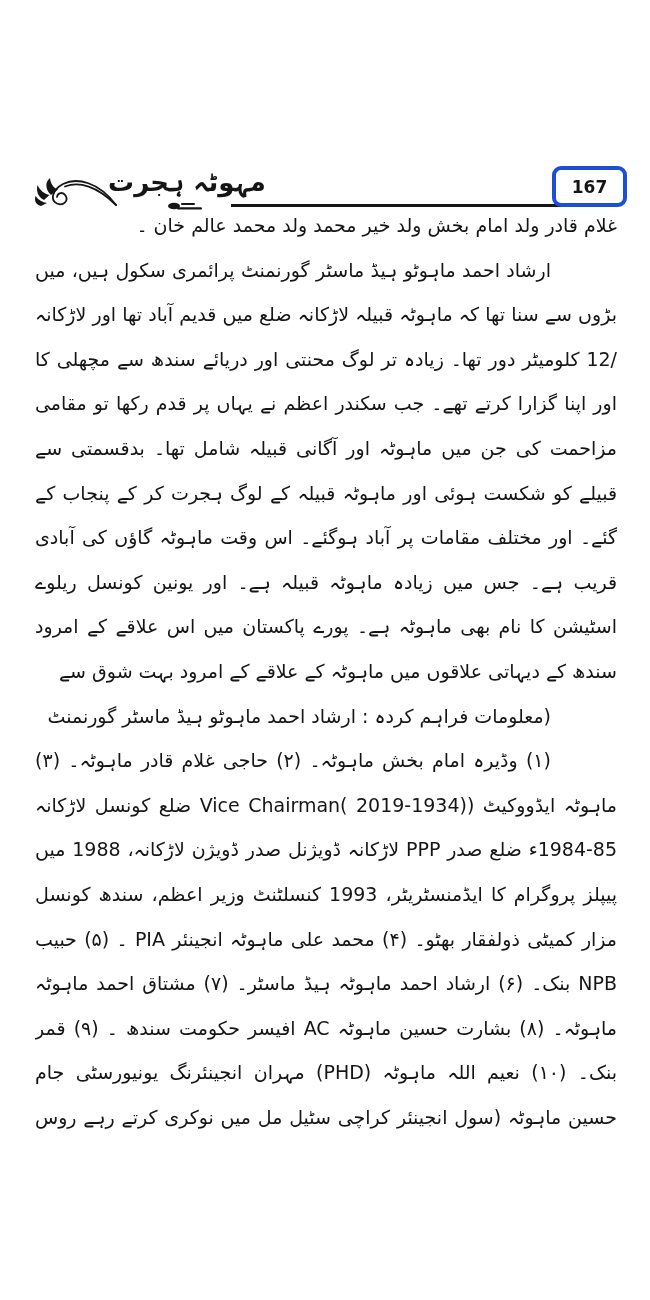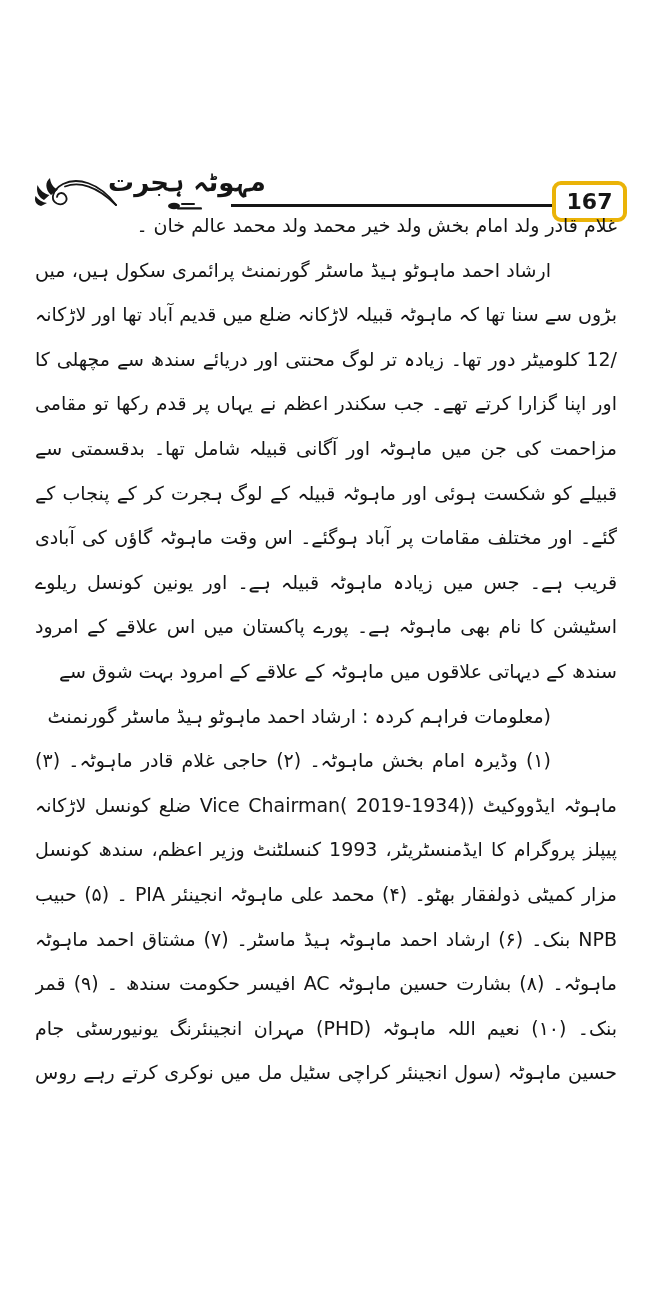--- a/index.html
+++ b/index.html
@@ -11,24 +11,24 @@
   .header{position:absolute;top:166px;left:35px;width:592px;height:48px;}
   .flourish{position:absolute;left:0px;top:6px;width:82px;height:38px;}
   .book-title{
     position:absolute;left:72px;top:-2px;width:160px;height:36px;
     direction:rtl;text-align:center;font-size:26px;font-weight:bold;
     letter-spacing:-1px;line-height:36px;white-space:nowrap;
   }
   .title-mark{position:absolute;left:132px;top:36px;width:36px;height:9px;}
   .header-rule{position:absolute;left:196px;top:38px;width:330px;height:3px;background:#161616;}
   .page-badge{
-    position:absolute;right:0;top:15px;width:67px;height:33px;
-    border:4px solid #eab308;border-radius:9px;background:#fff;
+    position:absolute;right:0;top:0;width:67px;height:33px;
+    border:4px solid #1d4ed8;border-radius:9px;background:#fff;
     display:flex;align-items:center;justify-content:center;
-    font-size:22px;font-weight:bold;letter-spacing:0px;
+    font-size:17px;font-weight:bold;letter-spacing:0px;
   }
   
   .body-text{
     position:absolute;top:203px;left:35px;width:582px;
     direction:rtl;
   }
   .line{
     height:44.6px;line-height:44.6px;font-size:19px;
     white-space:normal;overflow:hidden;
   }
@@ -74,20 +74,21 @@
       <div class="line j" dir="rtl">اور اپنا گزارا کرتے تھے۔ جب سکندر اعظم نے یہاں پر قدم رکھا تو مقامی آبادی نے</div>
       <div class="line j" dir="rtl">مزاحمت کی جن میں ماہوٹہ اور آگانی قبیلہ شامل تھا۔ بدقسمتی سے اس جنگ میں ماہوٹہ</div>
       <div class="line j" dir="rtl">قبیلے کو شکست ہوئی اور ماہوٹہ قبیلہ کے لوگ ہجرت کر کے پنجاب کے علاقے میں چلے</div>
       <div class="line j" dir="rtl">گئے۔ اور مختلف مقامات پر آباد ہوگئے۔ اس وقت ماہوٹہ گاؤں کی آبادی 10000 کی</div>
       <div class="line j" dir="rtl">قریب ہے۔ جس میں زیادہ ماہوٹہ قبیلہ ہے۔ اور یونین کونسل ریلوے اسٹیشن پولیس</div>
       <div class="line j" dir="rtl">اسٹیشن کا نام بھی ماہوٹہ ہے۔ پورے پاکستان میں اس علاقے کے امرود مشہور ہیں۔ اور</div>
       <div class="line r" dir="rtl">سندھ کے دیہاتی علاقوں میں ماہوٹہ کے علاقے کے امرود بہت شوق سے کھاتے ہیں ۔</div>
       <div class="line r indent" dir="rtl">(معلومات فراہم کردہ : ارشاد احمد ماہوٹو ہیڈ ماسٹر گورنمنٹ پرائمری سکول)</div>
       <div class="line j indent" dir="rtl">(۱) وڈیرہ امام بخش ماہوٹہ۔ (۲) حاجی غلام قادر ماہوٹہ۔ (۳) حاجی غلام اللہ</div>
       <div class="line j" dir="rtl">ماہوٹہ ایڈووکیٹ (Vice Chairman( 2019-1934) ضلع کونسل لاڑکانہ</div>
+      <div class="line j" dir="rtl">‏1984-85ء ضلع صدر PPP لاڑکانہ ڈویژنل صدر ڈویژن لاڑکانہ، 1988 میں</div>
       <div class="line j" dir="rtl">پیپلز پروگرام کا ایڈمنسٹریٹر، 1993 کنسلٹنٹ وزیر اعظم، سندھ کونسل کا ممبر اور چیئرمین</div>
       <div class="line j" dir="rtl">مزار کمیٹی ذولفقار بھٹو۔ (۴) محمد علی ماہوٹہ انجینئر PIA ۔ (۵) حبیب اللہ ماہوٹہ مینیجر</div>
       <div class="line j" dir="rtl">NPB بنک۔ (۶) ارشاد احمد ماہوٹہ ہیڈ ماسٹر۔ (۷) مشتاق احمد ماہوٹہ UC چیئرمین</div>
       <div class="line j" dir="rtl">ماہوٹہ۔ (۸) بشارت حسین ماہوٹہ AC افیسر حکومت سندھ ۔ (۹) قمر دین ماہوٹہ زرعی</div>
       <div class="line j" dir="rtl">بنک۔ (۱۰) نعیم اللہ ماہوٹہ (PHD) مہران انجینئرنگ یونیورسٹی جام شورو۔ (۱۱) اختر</div>
       <div class="line j" dir="rtl">حسین ماہوٹہ (سول انجینئر کراچی سٹیل مل میں نوکری کرتے رہے روس میں دو سال</div>
     </div>
 
 </div>
 

